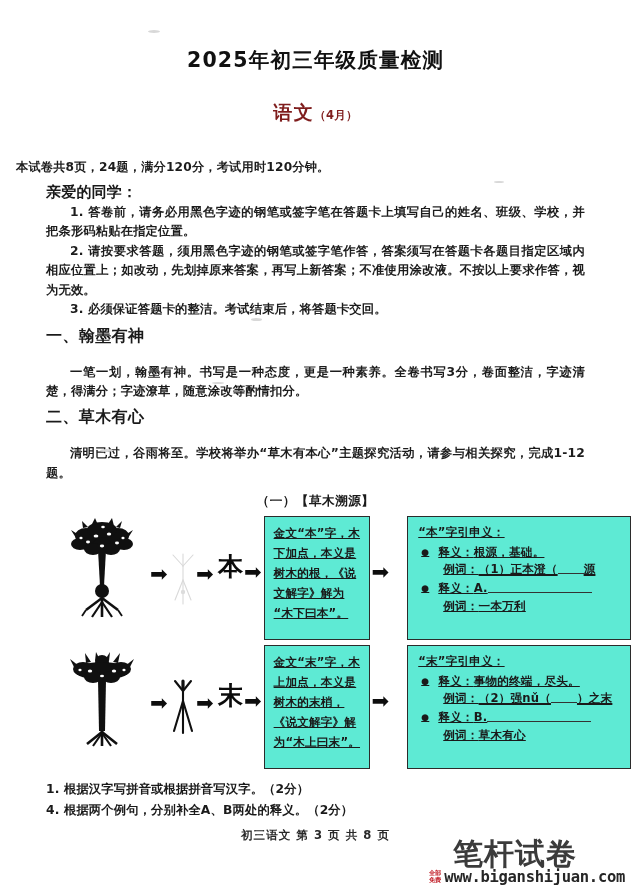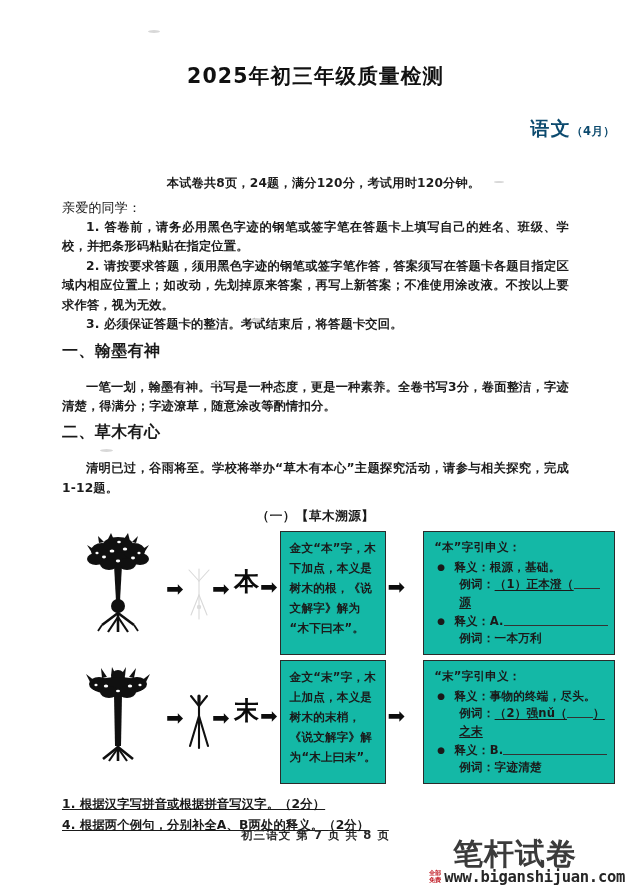--- a/index.html
+++ b/index.html
@@ -12,64 +12,64 @@
     height: 890px;
     position: relative;
     font-family: "DejaVu Sans", "Liberation Sans", sans-serif;
     color: #1a1a1a;
     overflow: hidden;
   }
 
   .page {
     position: absolute;
     inset: 0;
-    padding: 16px;
+    padding: 0;
   }
 
   
   .doc-title {
     text-align: center;
     font-size: 20.5px;
     font-weight: 700;
     letter-spacing: 1.2px;
     margin: 46px 0 0 0;
     color: #111;
   }
   .doc-subtitle {
-    text-align: right;
+    text-align: center;
     margin: 26px 0 0 0;
-    color: #0c4a6e;
+    color: #7f1d1d;
   }
   .doc-subtitle .subject {
     font-size: 19px;
     font-weight: 700;
     letter-spacing: 1.5px;
   }
   .doc-subtitle .month {
     font-size: 11.5px;
     font-weight: 700;
     letter-spacing: 0.3px;
   }
 
   
   .exam-meta {
-    text-align: center;
+    text-align: left;
     font-size: 12.2px;
     font-weight: 700;
     margin: 33px 0 0 16px;
     letter-spacing: 0.2px;
     color: #1c1c1c;
   }
 
   .body-block {
     margin: 7px 46px 0 46px;
   }
   .salutation {
-    font-size: 13px;
-    font-weight: 400;
+    font-size: 15px;
+    font-weight: 700;
     margin: 0 0 1px 0;
     letter-spacing: 0.2px;
   }
   .para {
     font-size: 12.3px;
     font-weight: 700;
     line-height: 1.58;
     text-align: justify;
     text-justify: inter-ideograph;
     text-indent: 24px;
@@ -137,22 +137,23 @@
     left: 218px;
     top: 38px;
     font-size: 25px;
     font-weight: 700;
     line-height: 1;
     color: #0b0b0b;
   }
 
   .box {
     border: 1.6px solid #2b2b2b;
-    background: #14b8a6;
+    background: #5eead4;
     box-sizing: border-box;
+    text-decoration: underline;
   }
   .box-mid {
     width: 106px;
     min-width: 106px;
     height: 124px;
     padding: 7px 7px 0 9px;
     font-size: 11.6px;
     font-weight: 700;
     line-height: 1.72;
     letter-spacing: 0.2px;
@@ -188,21 +189,20 @@
     border-bottom: 1.2px solid #333;
     height: 11px;
     vertical-align: -1px;
   }
   .blank-sm { width: 26px; }
   .blank-lg { width: 104px; }
 
   
   .questions {
     margin: 10px 46px 0 46px;
-    text-decoration: underline;
   }
   .q {
     font-size: 12.3px;
     font-weight: 700;
     line-height: 1.72;
     letter-spacing: 0.15px;
     margin: 0;
   }
   .q-sub {
     font-size: 12.3px;
@@ -490,32 +490,32 @@
           <span>例词：</span><span class="ul">（2）强nǔ（</span><span class="blank-rule blank-sm"></span><span class="ul">）之末</span>
         </div>
 
         <div class="bullet-line">
           <span class="bullet">●</span>
           <span class="bullet-body">
             <span>释义：</span><span>B.</span><span class="blank-rule blank-lg"></span>
           </span>
         </div>
         <div class="ex-line">
-          <span>例词：</span><span>字迹清楚</span>
+          <span>例词：</span><span>草木有心</span>
         </div>
       </div>
     </div>
   </div>
 
   <div class="questions">
     <p class="q">1. 根据汉字写拼音或根据拼音写汉字。（2分）</p>
     <p class="q">4. 根据两个例句，分别补全A、B两处的释义。（2分）</p>
   </div>
 
-  <div class="footer">初三语文 第 7 页 共 8 页</div>
+  <div class="footer">初三语文 第 3 页 共 8 页</div>
 
   <div class="watermark">
     <div class="wm-brand">笔杆试卷</div>
     <div class="wm-row">
       <span class="wm-badge">全部免费</span>
       <span class="wm-url">www.biganshijuan.com</span>
     </div>
   </div>
 
 </div>

